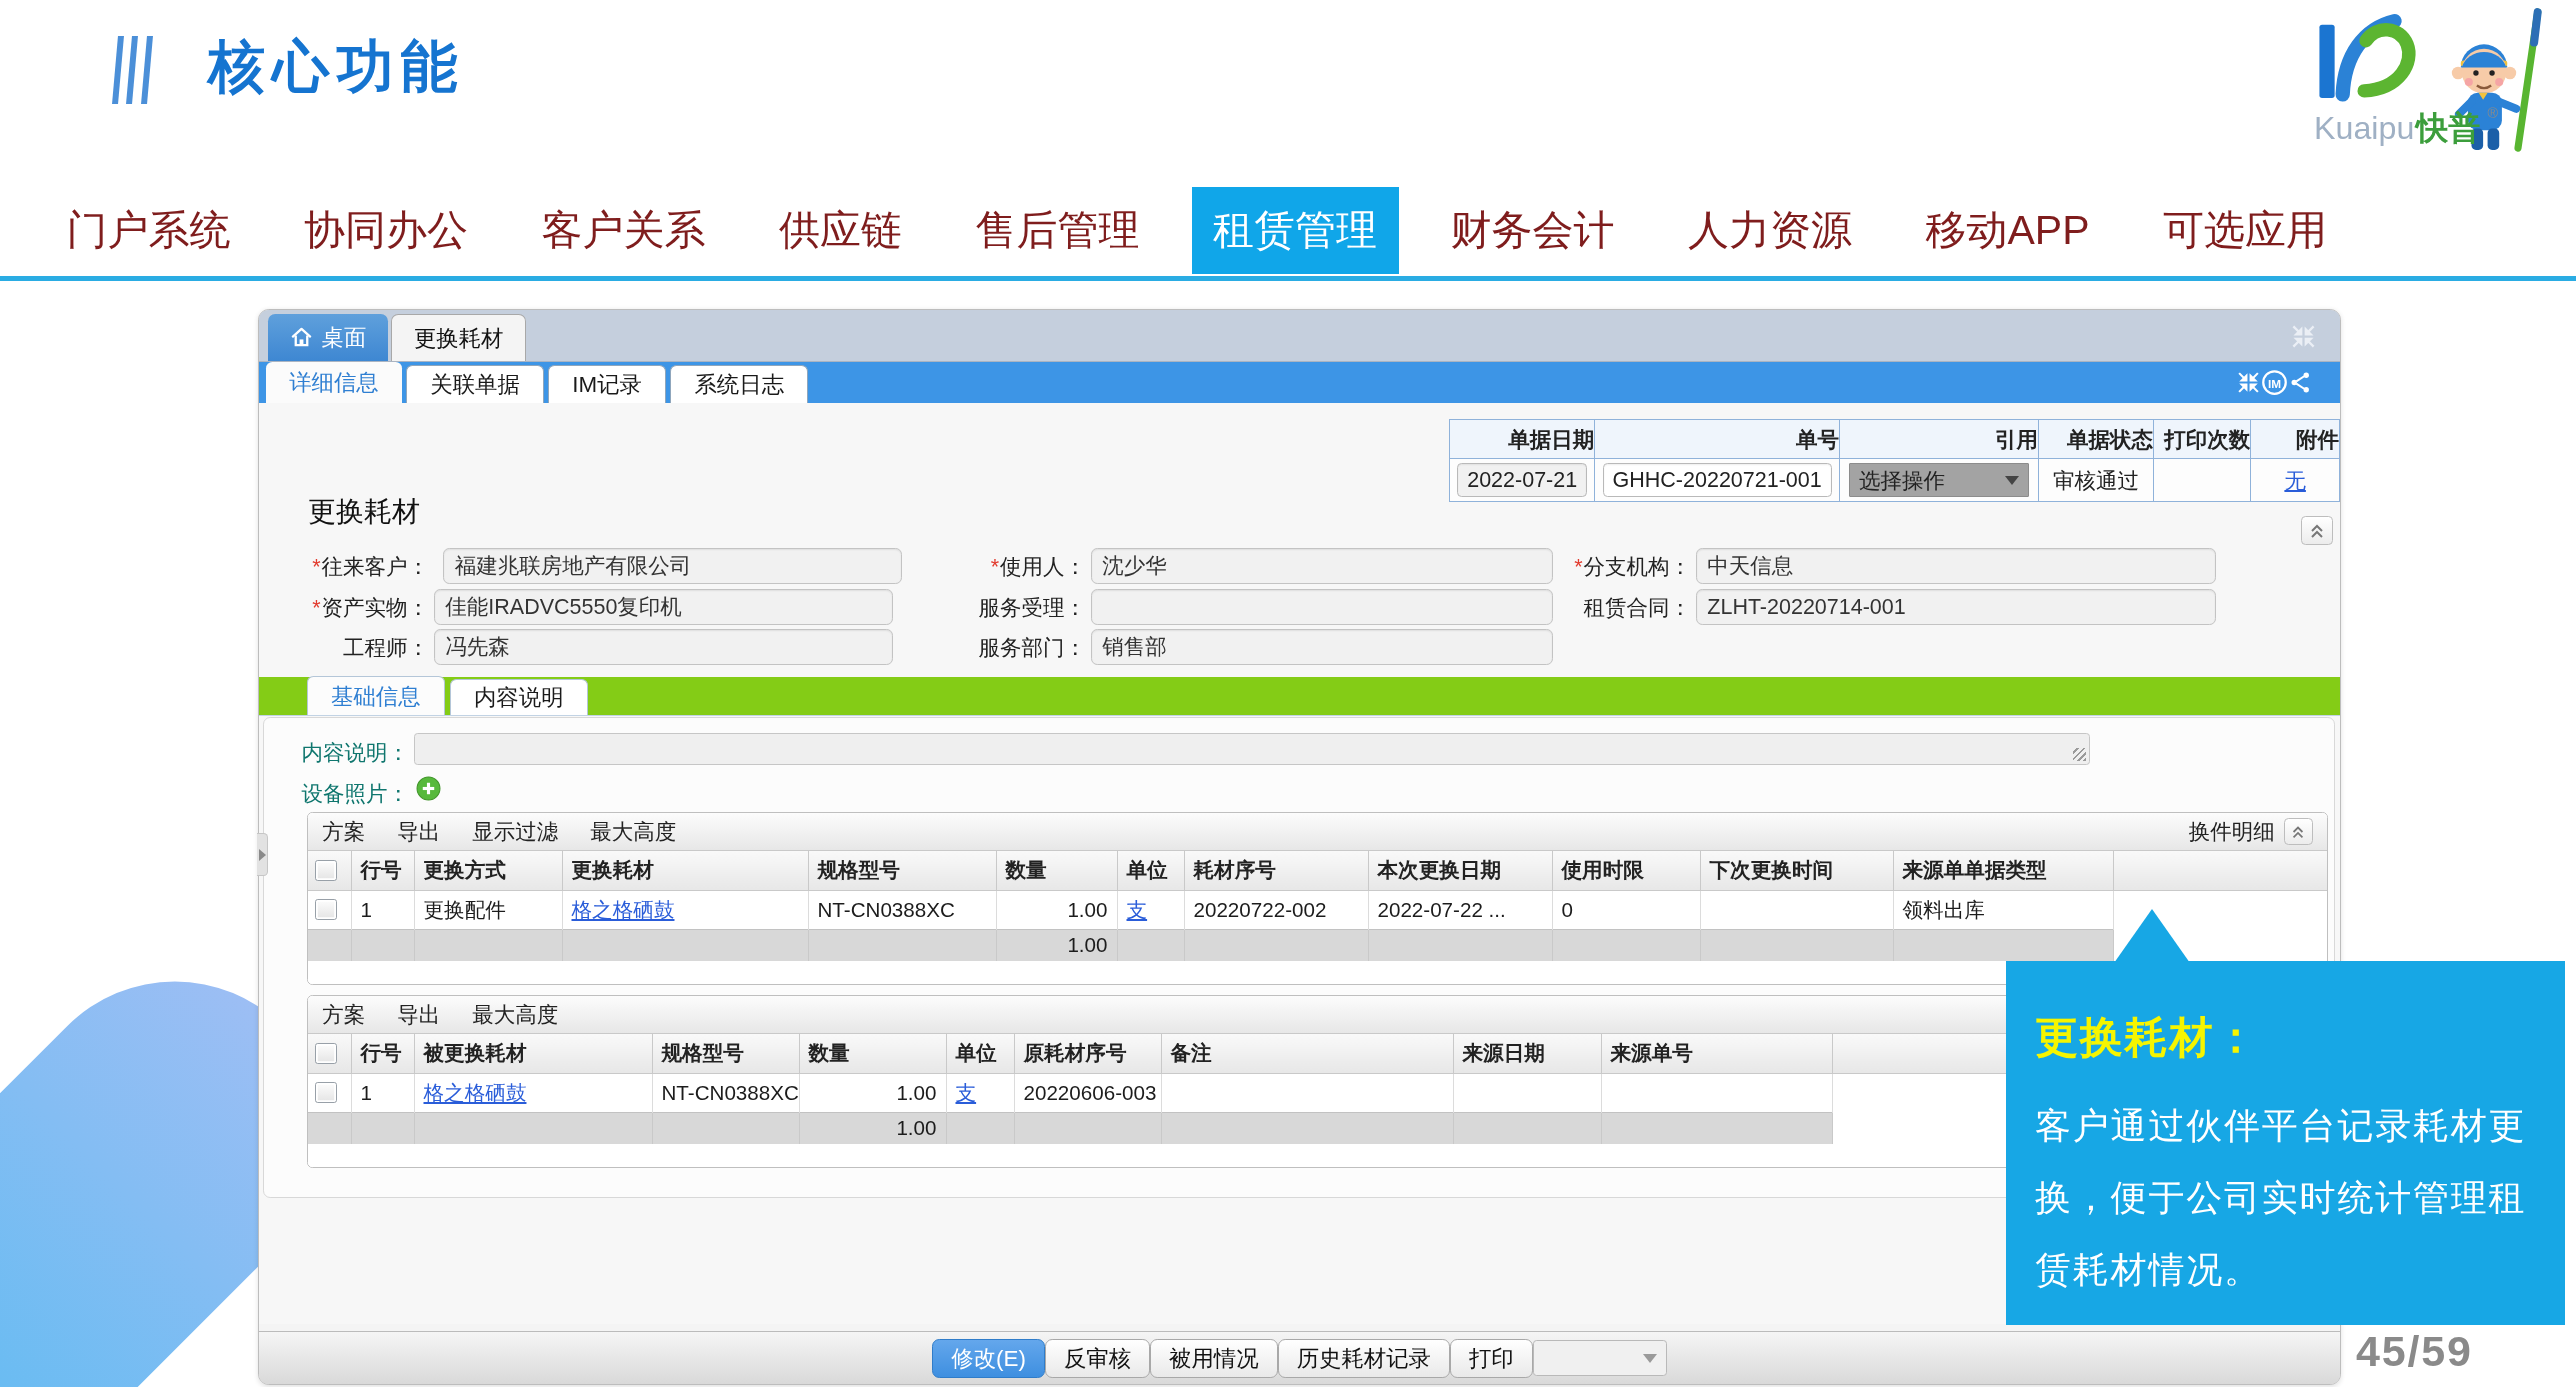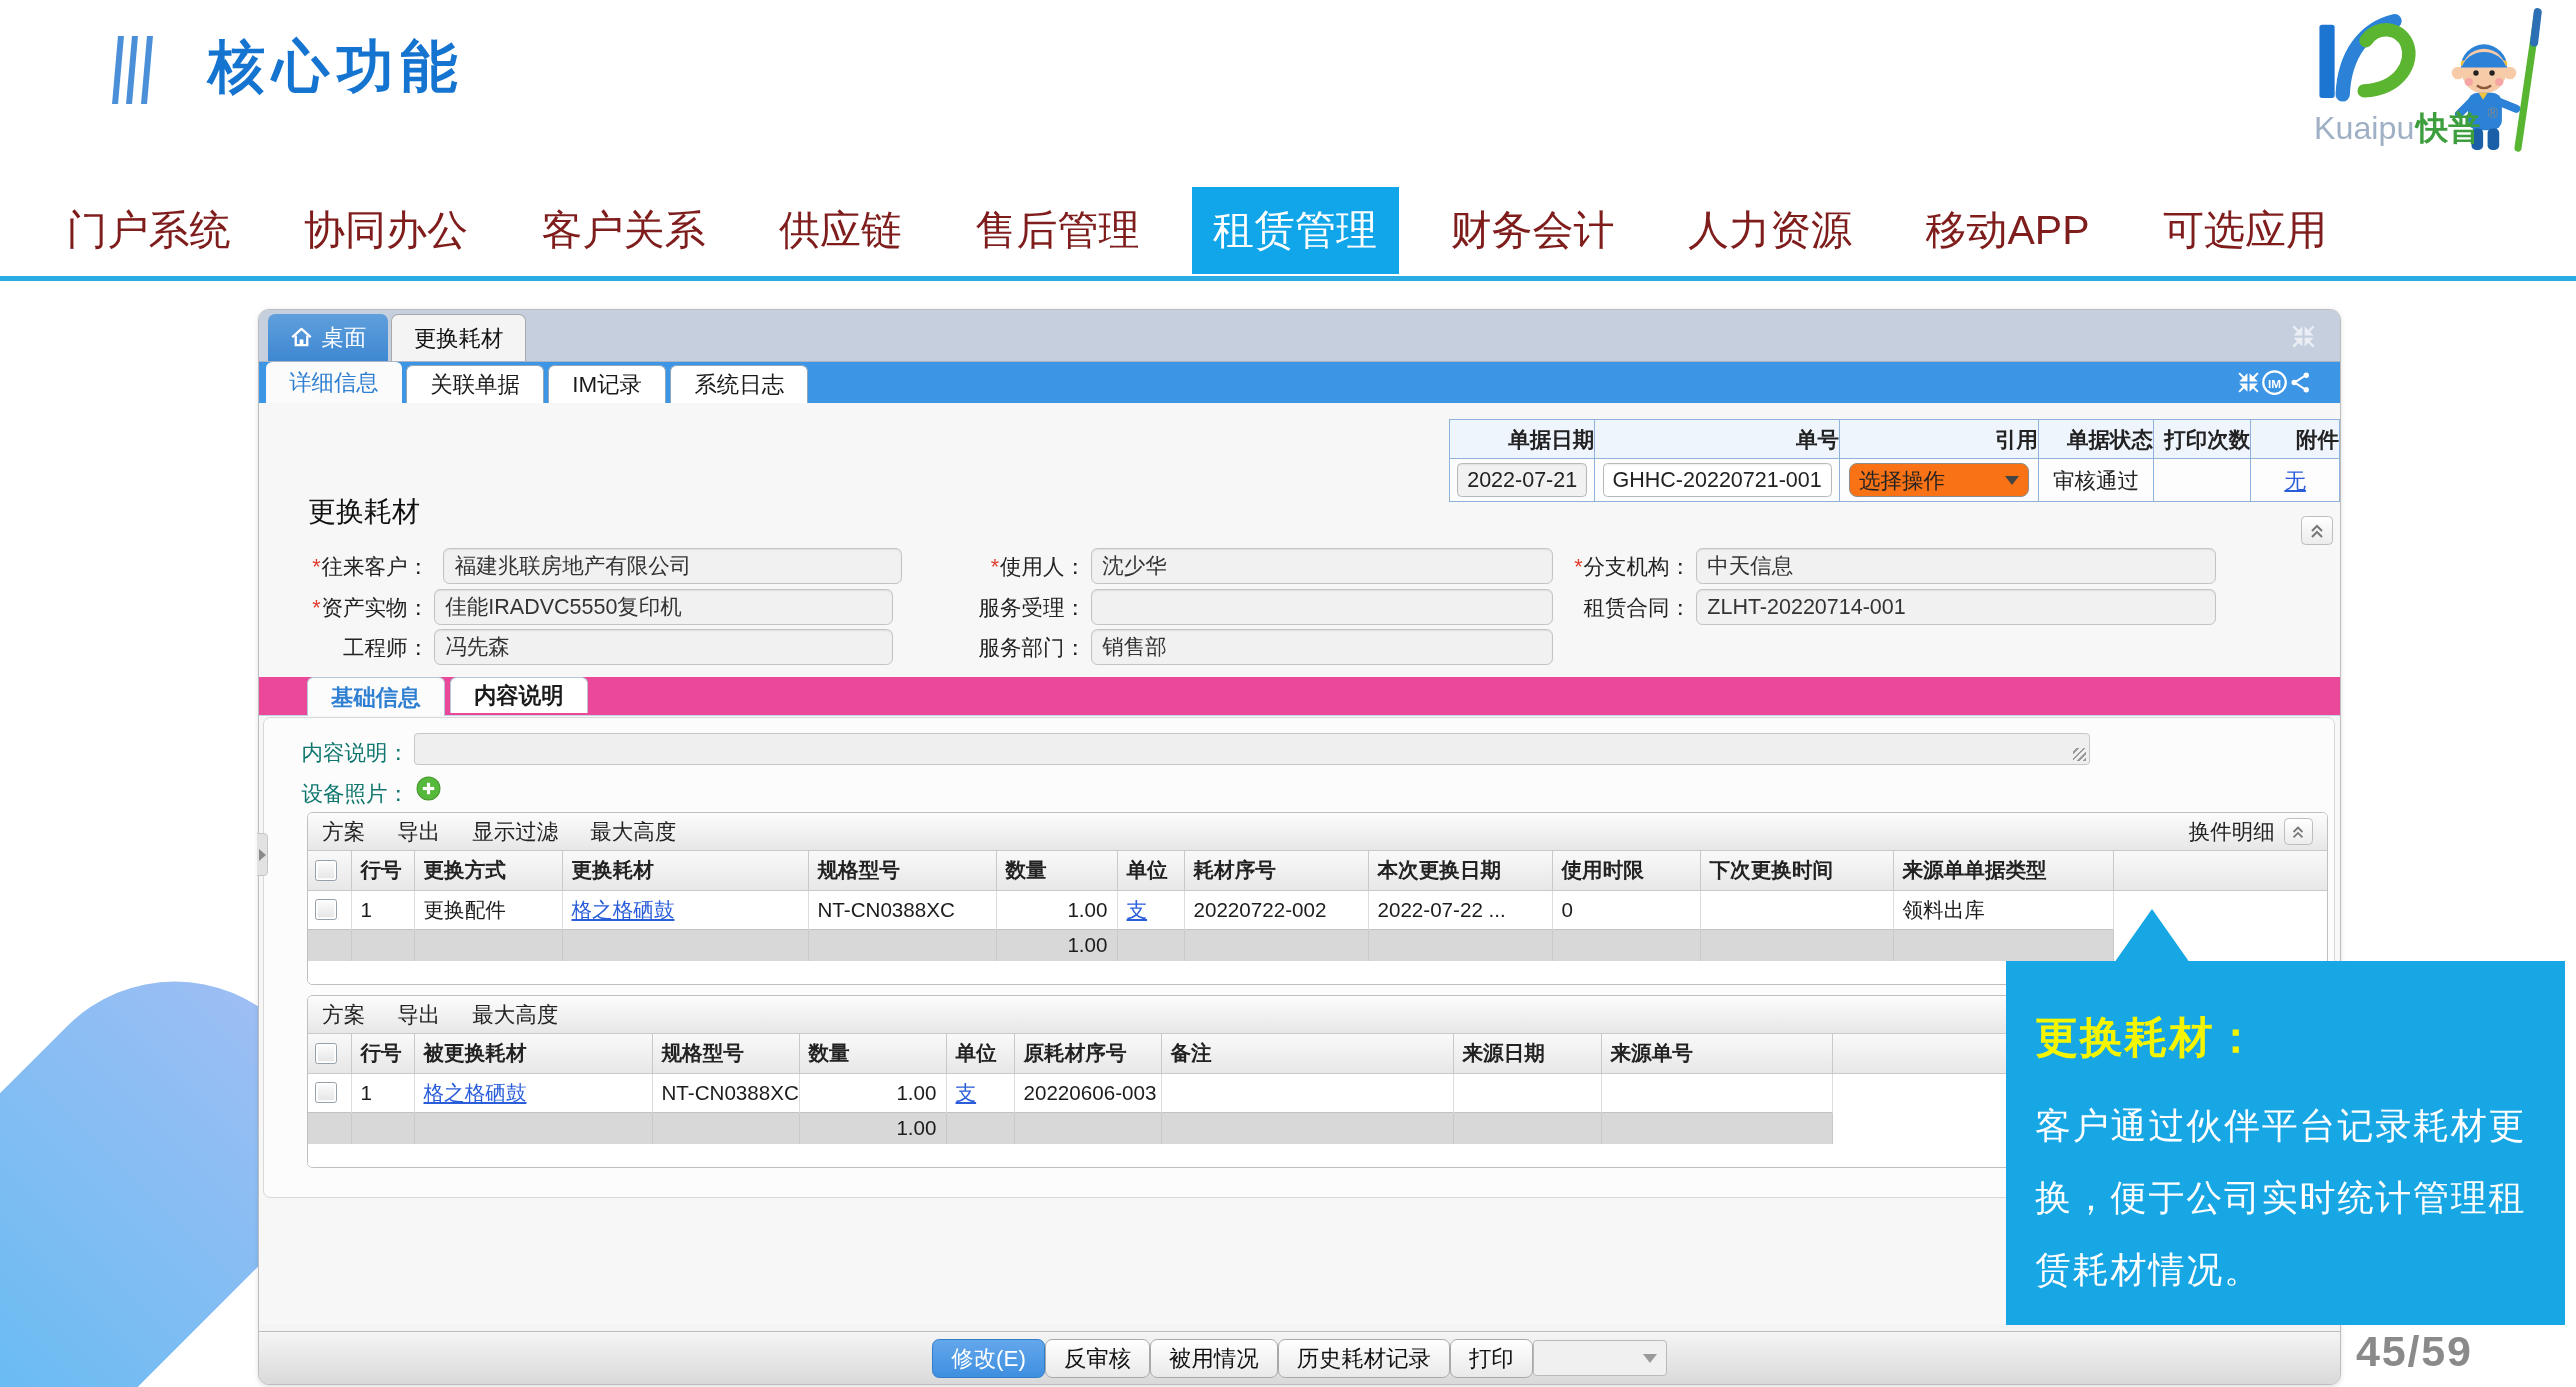--- a/index.html
+++ b/index.html
@@ -48,36 +48,36 @@
 
   .form-title { position:absolute; left:49px; top:90px; font-size:28px; color:#111; }
 
   
   .doc-info { position:absolute; left:1190px; top:16px; border-collapse:collapse; table-layout:fixed; background:#fff; }
   .doc-info th { background:#eff5fc; border:0.9px solid #8fb2da; font-size:21.5px; font-weight:bold; color:#222; height:39px;text-align:right; }
   .doc-info td { border:0.9px solid #8fb2da; font-size:21.5px; color:#222; height:43px; padding:0 5.4px; text-align:center; background:#fdfdfd; }
   .boxed { display:block; background:#f1f1f1; border:0.9px solid #b9b9b9; border-radius:4.5px; height:34px; line-height:32px;
     margin:0 1.8px; padding:0 9px; text-align:left; box-shadow:inset 0 0.9px 1.8px rgba(0,0,0,.07); white-space:nowrap; overflow:hidden; }
   .boxed.white { background:#ffffff; }
-  .sel { display:flex; align-items:center; justify-content:space-between; background:#f97316; border:0.9px solid #8c8c8c;
-    border-radius:8px; height:34px; margin:0 3.6px; padding:0 9px; cursor:pointer; }
+  .sel { display:flex; align-items:center; justify-content:space-between; background:#a3a3a3; border:0.9px solid #8c8c8c;
+    border-radius:1px; height:34px; margin:0 3.6px; padding:0 9px; cursor:pointer; }
   .sel-arrow { width:0; height:0; border-left:7.2px solid transparent; border-right:7.2px solid transparent; border-top:9px solid #444; }
   .mini-box { position:absolute; left:2042px; top:113px; width:32px; height:29px; border:0.9px solid #bdbdbd; border-radius:4.5px;
     background:linear-gradient(#ffffff,#ececec); display:flex; align-items:center; justify-content:center; cursor:pointer; }
 
   
   .fg { position:absolute; height:36px; display:flex; align-items:center; font-size:21.5px; }
   .fg .lab { text-align:right; color:#222; white-space:nowrap; }
   .req { color:#e23b2e; margin-right:0.9px; }
   .inp { background:#f1f1f1; border:0.9px solid #c3c3c3; border-radius:6.3px; height:36px; line-height:34px; padding:0 10.8px;
     color:#333; box-shadow:inset 0 0.9px 1.8px rgba(0,0,0,.08); overflow:hidden; white-space:nowrap; }
 
   
-  .info-strip { position:absolute; left:0; top:274px; width:100%; height:39px; background:#ec4899; border-bottom:0.9px solid #c2d3e4;
-    display:flex; align-items:flex-start; padding-left:48px;font-weight:bold; }
+  .info-strip { position:absolute; left:0; top:274px; width:100%; height:39px; background:#84cc16; border-bottom:0.9px solid #c2d3e4;
+    display:flex; align-items:flex-end; padding-left:48px; }
   .itab { height:36px; display:flex; align-items:center; padding:0 23px; background:#ffffff; border:0.9px solid #b4c6d8; border-bottom:none;
     border-radius:6.3px 6.3px 0 0; margin-right:5.4px; font-size:22.4px; color:#1a1a1a; cursor:pointer; }
   .itab.active { color:#2f7fd2; height:39px; background:#fcfcfc; }
   .ta-wrap { position:absolute; left:155px; top:330px; width:1676px; height:32px; background:#efefef; border:0.9px solid #c6c6c6;
     border-radius:3.6px; }
   .ta-resize { position:absolute; right:2.7px; bottom:2.7px; width:13.4px; height:13.4px;
     background:repeating-linear-gradient(135deg,transparent 0 2.7px,#9a9a9a 2.7px 4.5px); cursor:nwse-resize; }
   .lab-abs { position:absolute; text-align:right; font-size:21.5px; color:#0f766e; }
   .plus-icon { position:absolute; left:157px; top:373px; cursor:pointer; }
 

